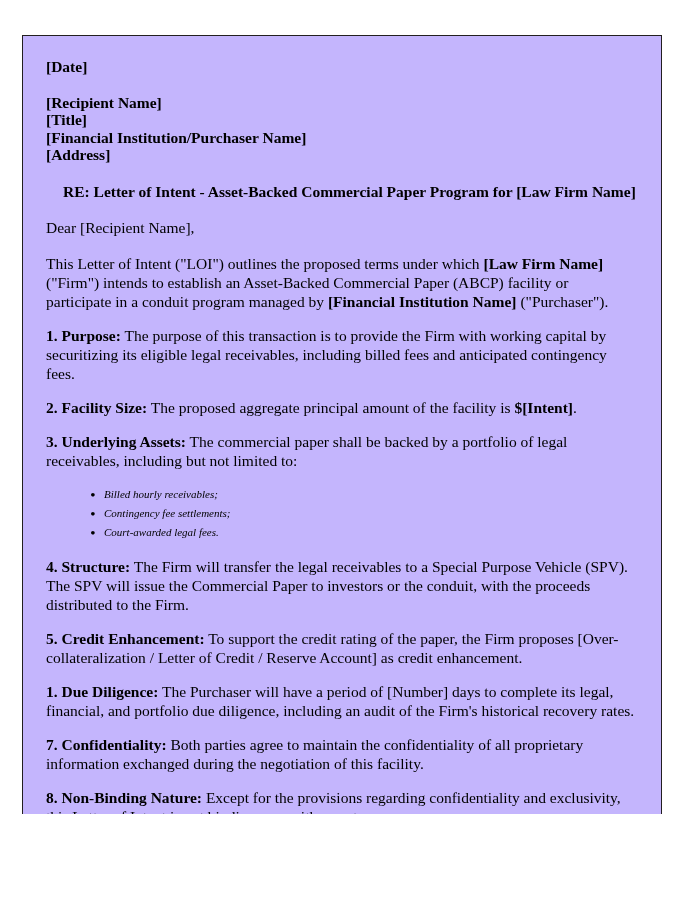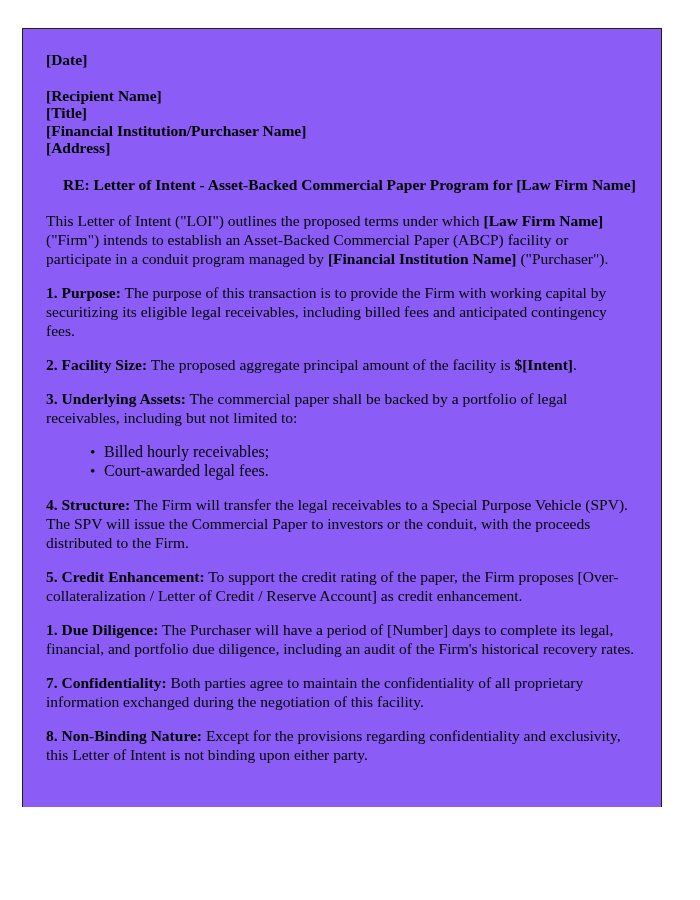--- a/index.html
+++ b/index.html
@@ -9,27 +9,27 @@
   }
   body {
     width: 700px;
     height: 900px;
     overflow: hidden;
     font-family: "Liberation Serif", "DejaVu Serif", serif;
   }
   .page {
     position: absolute;
     left: 22px;
-    top: 28px;
+    top: 35px;
     width: 640px;
     height: 779px;
     box-sizing: border-box;
     border: 1px solid #231f20;
     border-bottom: none;
-    background: #8b5cf6;
+    background: #c4b5fd;
     overflow: hidden;
   }
   .page-inner {
     padding: 22px 24px 0 23px;
   }
   .doc-line {
     font-size: 15.5px;
     line-height: 19px;
     color: #000000;
     text-align: left;
@@ -62,25 +62,26 @@
   }
   .para b {
     font-weight: bold;
   }
   ul.asset-list {
     margin: 0 0 15px 0;
     padding: 0 0 0 44px;
     list-style: none;
   }
   ul.asset-list li {
-    font-size: 16px;
+    font-size: 11px;
     line-height: 19px;
     color: #000000;
     position: relative;
     padding-left: 14px;
+    font-style: italic;
   }
   ul.asset-list li::before {
     content: "\2022";
     position: absolute;
     left: 0;
     top: 0;
     font-size: 15.5px;
     line-height: 19px;
   }
 </style>
@@ -96,31 +97,33 @@
 
     <div class="addr-block">
       <div class="addr-line">[Recipient Name]</div>
       <div class="addr-line">[Title]</div>
       <div class="addr-line">[Financial Institution/Purchaser Name]</div>
       <div class="addr-line">[Address]</div>
     </div>
 
     <div class="re-line">RE: Letter of Intent - Asset-Backed Commercial Paper Program for [Law Firm Name]</div>
 
+    <div class="doc-line salutation">Dear [Recipient Name],</div>
 
     <div class="doc-line para"><span>This Letter of Intent ("LOI") outlines the proposed terms under which </span><b>[Law Firm Name]</b><span> ("Firm") intends to establish an Asset-Backed Commercial Paper (ABCP) facility or participate in a conduit program managed by </span><b>[Financial Institution Name]</b><span> ("Purchaser").</span></div>
 
     <div class="doc-line para"><b>1. Purpose:</b><span> The purpose of this transaction is to provide the Firm with working capital by securitizing its eligible legal receivables, including billed fees and anticipated contingency fees.</span></div>
 
     <div class="doc-line para"><b>2. Facility Size:</b><span> The proposed aggregate principal amount of the facility is </span><b>$[Intent]</b><span>.</span></div>
 
     <div class="doc-line para"><b>3. Underlying Assets:</b><span> The commercial paper shall be backed by a portfolio of legal receivables, including but not limited to:</span></div>
 
     <ul class="asset-list">
       <li>Billed hourly receivables;</li>
+      <li>Contingency fee settlements;</li>
       <li>Court-awarded legal fees.</li>
     </ul>
 
     <div class="doc-line para"><b>4. Structure:</b><span> The Firm will transfer the legal receivables to a Special Purpose Vehicle (SPV). The SPV will issue the Commercial Paper to investors or the conduit, with the proceeds distributed to the Firm.</span></div>
 
     <div class="doc-line para"><b>5. Credit Enhancement:</b><span> To support the credit rating of the paper, the Firm proposes [Over-collateralization / Letter of Credit / Reserve Account] as credit enhancement.</span></div>
 
     <div class="doc-line para"><b>1. Due Diligence:</b><span> The Purchaser will have a period of [Number] days to complete its legal, financial, and portfolio due diligence, including an audit of the Firm's historical recovery rates.</span></div>
 
     <div class="doc-line para"><b>7. Confidentiality:</b><span> Both parties agree to maintain the confidentiality of all proprietary information exchanged during the negotiation of this facility.</span></div>

